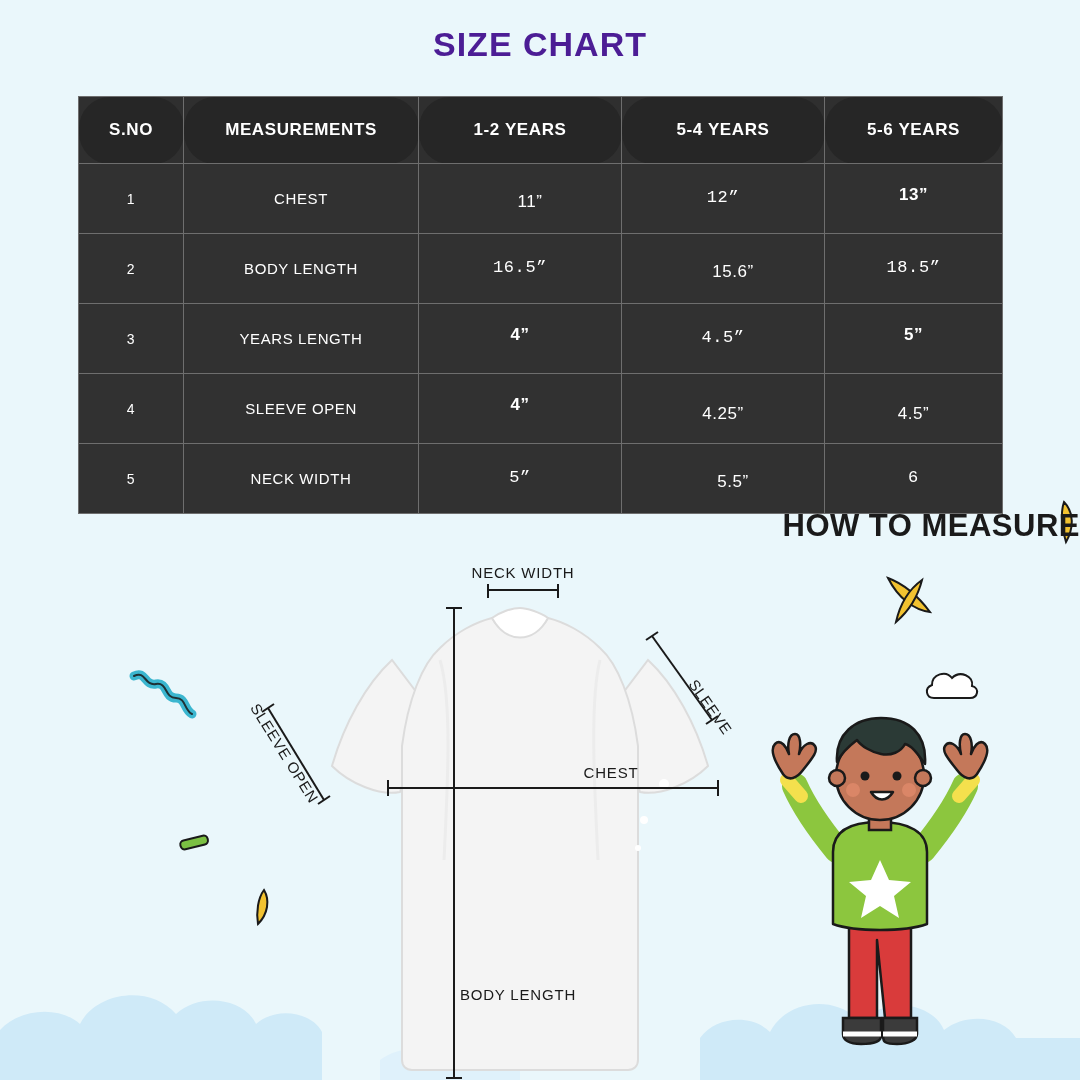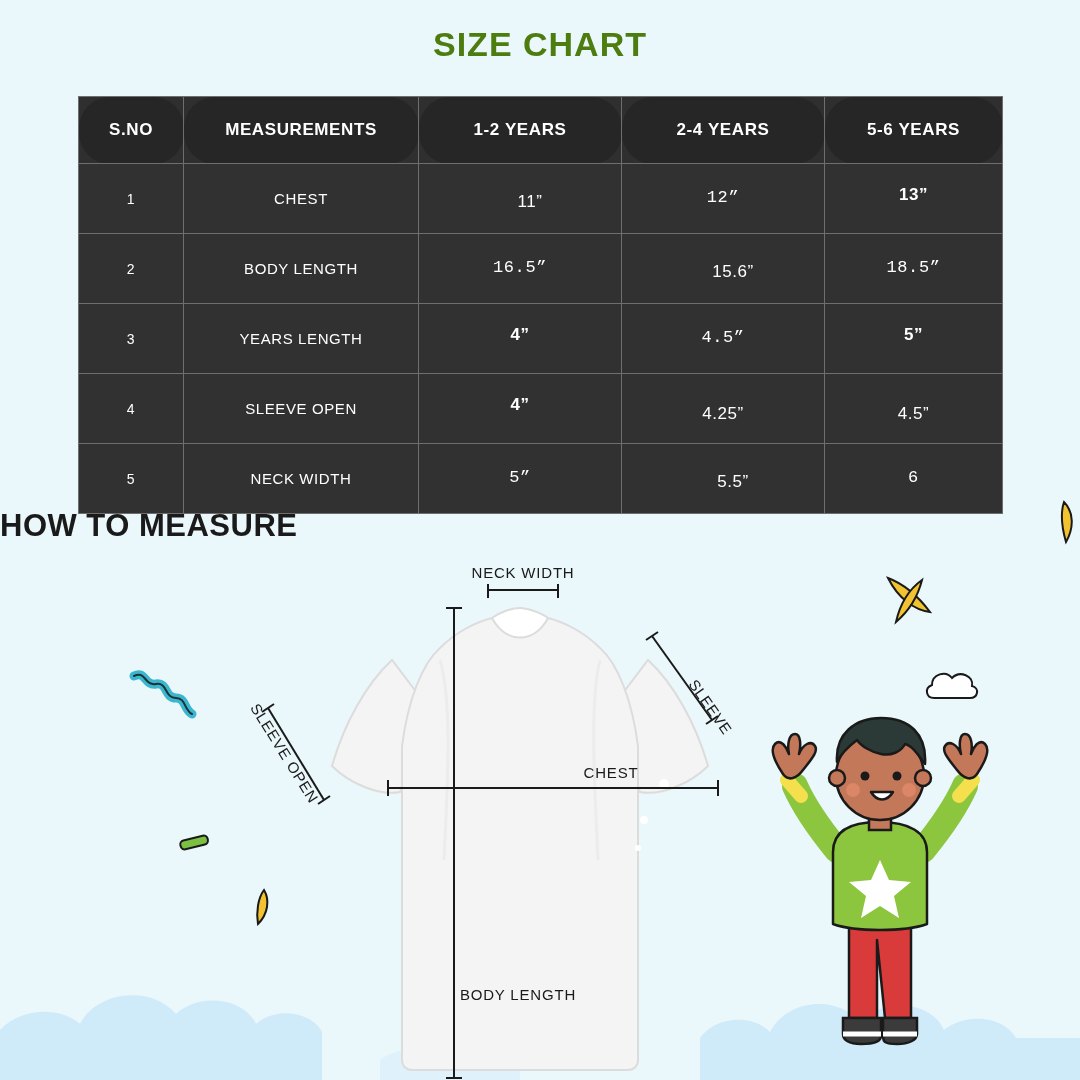--- a/index.html
+++ b/index.html
@@ -14,21 +14,21 @@
     overflow: hidden;
     position: relative;
   }
 
   
   .title {
     text-align: center;
     font-size: 34px;
     font-weight: 700;
     letter-spacing: 1px;
-    color: #4d7c0f;
+    color: #4c1d95;
     padding-top: 24px;
     line-height: 1.2;
   }
 
   
   .table-wrap {
     position: absolute;
     left: 78px;
     top: 96px;
     width: 924px;
@@ -78,21 +78,21 @@
   .jitter-2 { position: relative; top: -2px; font-family: Liberation Mono, monospace; }
   .jitter-3 { position: relative; top: 5px; }
   .jitter-4 { position: relative; top: -4px; font-weight: bold; }
 
   
   .subtitle {
     position: absolute;
     top: 508px;
     left: 0;
     width: 100%;
-    text-align: left;
+    text-align: right;
     font-size: 31px;
     font-weight: 700;
     letter-spacing: 0.5px;
     color: #1a1a1a;
   }
 
   
   .cloud-band {
     position: absolute;
     left: 0;
@@ -182,21 +182,21 @@
         <col class="c2">
         <col class="c3">
         <col class="c4">
         <col class="c5">
       </colgroup>
     <thead>
       <tr>
         <th>S.NO</th>
         <th>MEASUREMENTS</th>
         <th>1-2 YEARS</th>
-        <th>2-4 YEARS</th>
+        <th>5-4 YEARS</th>
         <th>5-6 YEARS</th>
       </tr>
     </thead>
     <tbody>
       <tr>
         <td class="sn">1</td>
         <td>CHEST</td>
         <td class="val"><span class="jitter-1">11”</span></td>
         <td class="val"><span class="jitter-2">12”</span></td>
         <td class="val"><span class="jitter-4">13”</span></td>

